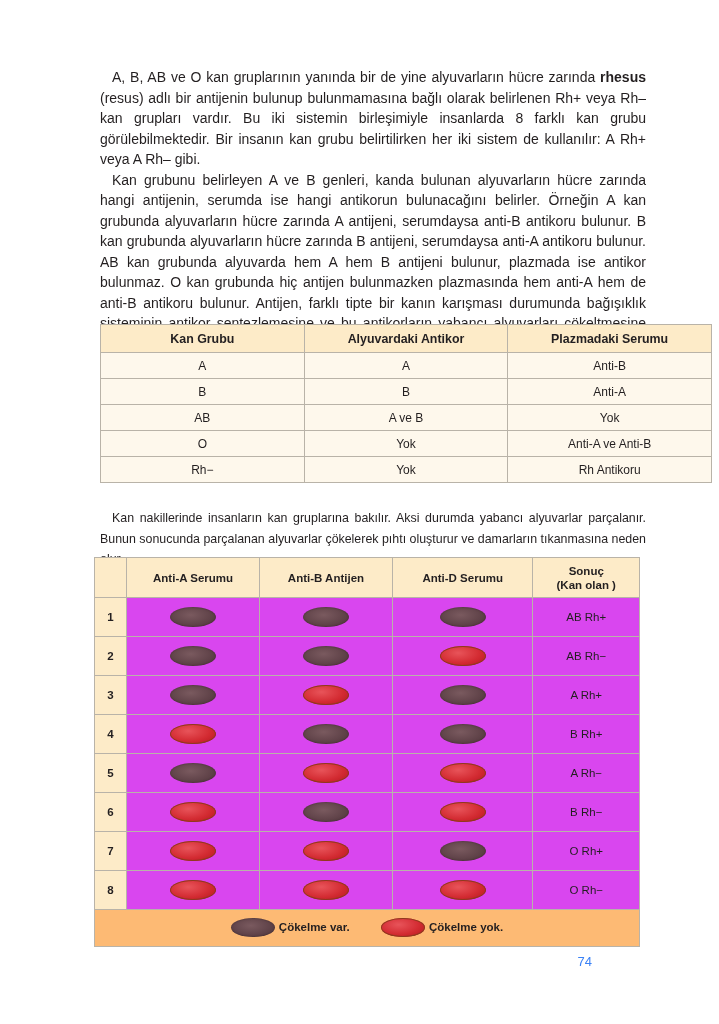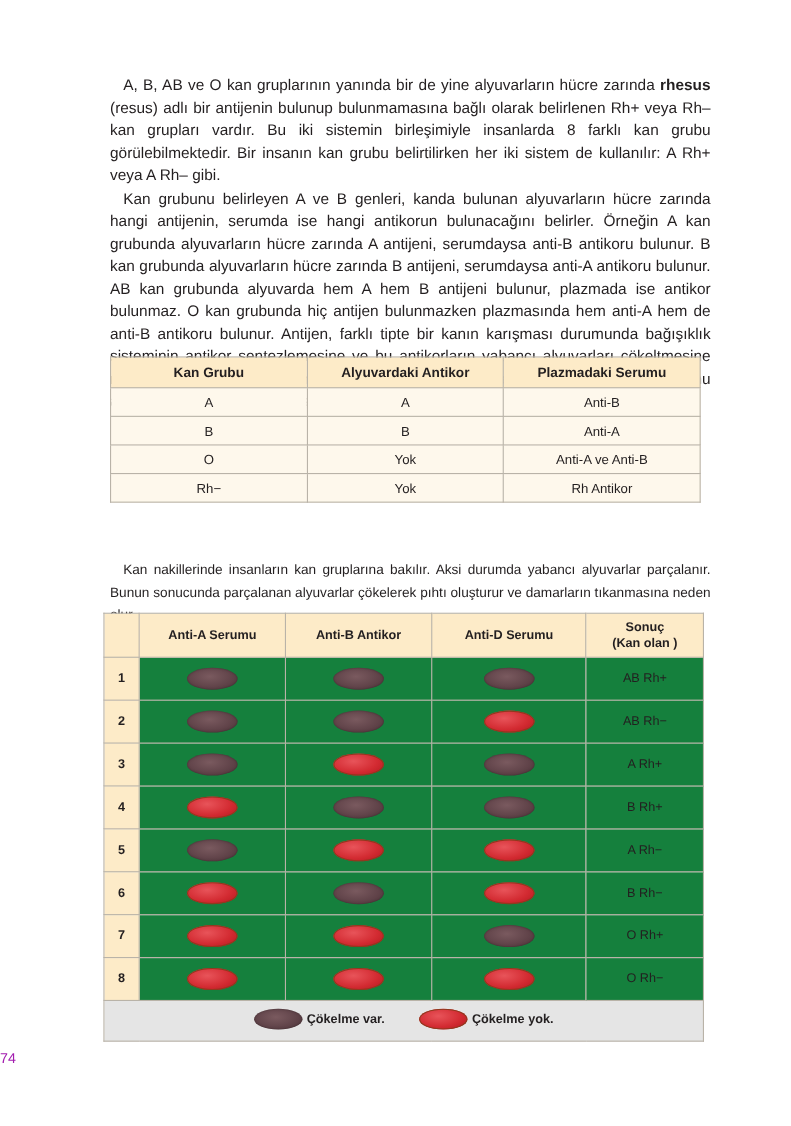--- a/index.html
+++ b/index.html
@@ -10,58 +10,58 @@
   .text-block {
     position: absolute; left: 100px; top: 67px; width: 546px;
     font-size: 14px; line-height: 20.5px; text-align: justify;
   }
   .text-block p { margin: 0; text-indent: 12px; }
   .text-block b { font-weight: bold; }
 
   table { border-collapse: collapse; position: absolute; }
   td, th { border: 1px solid #b9b3a8; text-align: center; }
 
-  #antigen-table { left: 100px; top: 324px; width: 537px; font-size: 12px; }
+  #antigen-table { left: 100px; top: 324px; width: 612px; font-size: 12px; }
   #antigen-table th { background: #fdebc8; height: 25px; font-weight: bold; font-size: 12.4px; }
   #antigen-table td { background: #fef8ec; height: 23px; }
   #antigen-table th, #antigen-table td { width: 33.33%; }
 
   .para2 {
     position: absolute; left: 100px; top: 508px; width: 546px;
     font-size: 12.4px; line-height: 20.5px; text-align: justify;
   }
   .para2 p { margin: 0; text-indent: 12px; }
 
   #test-table { left: 94px; top: 557px; width: 546px; font-size: 11.5px; }
   #test-table th { background: #fdebc8; height: 37px; font-weight: bold; font-size: 11.5px; line-height: 14px; }
-  #test-table td { background: #15803d; height: 36px; }
+  #test-table td { background: #d946ef; height: 36px; }
   #test-table td.num { background: #fdebc8; font-weight: bold; width: 30px; }
   #test-table .col-w { width: 133px; text-align: center; }
   #test-table .col-res { width: 106px; }
-  #test-table td.legend-cell { background: #e5e5e5; height: 34px; }
+  #test-table td.legend-cell { background: #fdba74; height: 34px; }
 
   .blob {
     display: inline-block; width: 46px; height: 20px; border-radius: 50%;
     vertical-align: middle;
   }
   .blob.agg {
     background: radial-gradient(ellipse at 45% 40%, #7a5a5f 0%, #5f4248 60%, #4b3338 100%);
     box-shadow: inset 0 0 2px rgba(0,0,0,0.35);
   }
   .blob.noagg {
     background: radial-gradient(ellipse at 40% 35%, #e8545a 0%, #d32b32 55%, #b0161c 100%);
     box-shadow: inset 0 0 0 1px #8e3a1e;
   }
   .legend-item { display: inline-flex; align-items: center; margin: 0 14px; }
   .legend-item .blob { width: 44px; height: 19px; margin-right: 4px; }
   .legend-label { font-weight: bold; font-size: 11.5px; }
 
   .page-number {
     position: absolute; left: 0; width: 592px; top: 954px;
-    text-align: left; font-size: 13px; color: #a21caf;
+    text-align: right; font-size: 13px; color: #3b82f6;
   }
 </style>
 </head>
 <body>
 
 <div class="text-block">
   <p><span>A, B, AB ve O kan gruplarının yanında bir de yine alyuvarların hücre zarında </span><b>rhesus</b><span> (resus) adlı bir antijenin bulunup bulunmamasına bağlı olarak belirlenen Rh+ veya Rh– kan grupları vardır. Bu iki sistemin birleşimiyle insanlarda 8 farklı kan grubu görülebilmektedir. Bir insanın kan grubu belirtilirken her iki sistem de kullanılır: A Rh+ veya A Rh– gibi.</span></p>
   <p>Kan grubunu belirleyen A ve B genleri, kanda bulunan alyuvarların hücre zarında hangi antijenin, serumda ise hangi antikorun bulunacağını belirler. Örneğin A kan grubunda alyuvarların hücre zarında A antijeni, serumdaysa anti-B antikoru bulunur. B kan grubunda alyuvarların hücre zarında B antijeni, serumdaysa anti-A antikoru bulunur. AB kan grubunda alyuvarda hem A hem B antijeni bulunur, plazmada ise antikor bulunmaz. O kan grubunda hiç antijen bulunmazken plazmasında hem anti-A hem de anti-B antikoru bulunur. Antijen, farklı tipte bir kanın karışması durumunda bağışıklık sisteminin antikor sentezlemesine ve bu antikorların yabancı alyuvarları çökeltmesine neden olan bir maddedir. Kan gruplarına göre kanda antijen ve antikor bulunma durumu aşağıdaki tabloda gösterilmiştir. Tabloyu inceleyiniz.</p>
 </div>
 
@@ -78,42 +78,47 @@
         <td>A</td>
         <td>A</td>
         <td>Anti-B</td>
       </tr>
       <tr>
         <td>B</td>
         <td>B</td>
         <td>Anti-A</td>
       </tr>
       <tr>
+        <td>AB</td>
+        <td>A ve B</td>
+        <td>Yok</td>
+      </tr>
+      <tr>
         <td>O</td>
         <td>Yok</td>
         <td>Anti-A ve Anti-B</td>
       </tr>
       <tr>
         <td>Rh−</td>
         <td>Yok</td>
-        <td>Rh Antikor</td>
+        <td>Rh Antikoru</td>
       </tr>
     </tbody>
 </table>
 
 <div class="para2">
   <p>Kan nakillerinde insanların kan gruplarına bakılır. Aksi durumda yabancı alyuvarlar parçalanır. Bunun sonucunda parçalanan alyuvarlar çökelerek pıhtı oluşturur ve damarların tıkanmasına neden olur.</p>
 </div>
 
 <table id="test-table">
   <thead>
     <tr>
       <th class="num" style="width:30px;"></th>
       <th class="col-w">Anti-A Serumu</th>
-      <th class="col-w">Anti-B Antikor</th>
+      <th class="col-w">Anti-B Antijen</th>
       <th class="col-w" style="width:141px;">Anti-D Serumu</th>
       <th class="col-res"><span>Sonuç</span><br><span>(Kan olan )</span></th>
     </tr>
   </thead>
   <tbody id="test-tbody">
       <tr>
         <td class="num">1</td>
         <td><span class="blob agg"></span></td>
         <td><span class="blob agg"></span></td>
         <td><span class="blob agg"></span></td>

